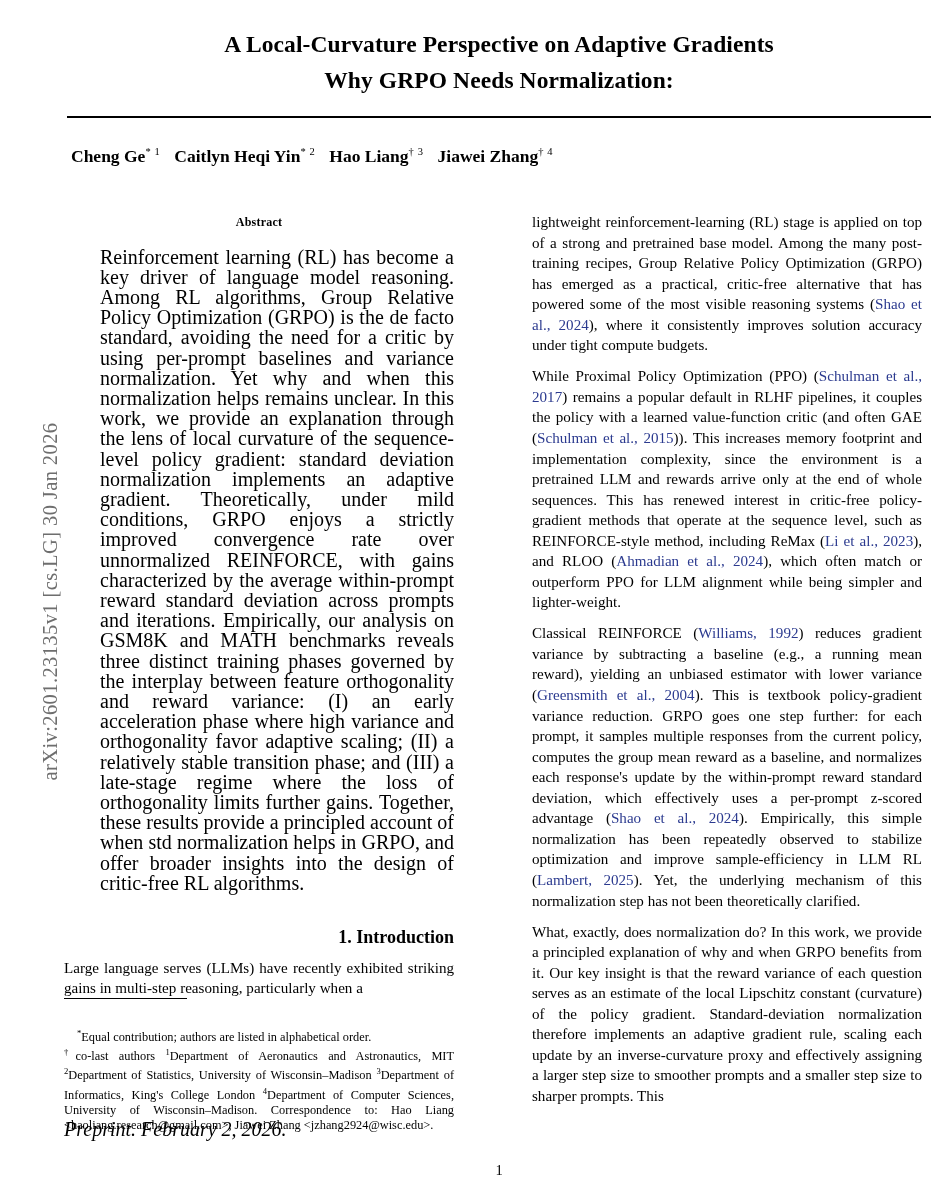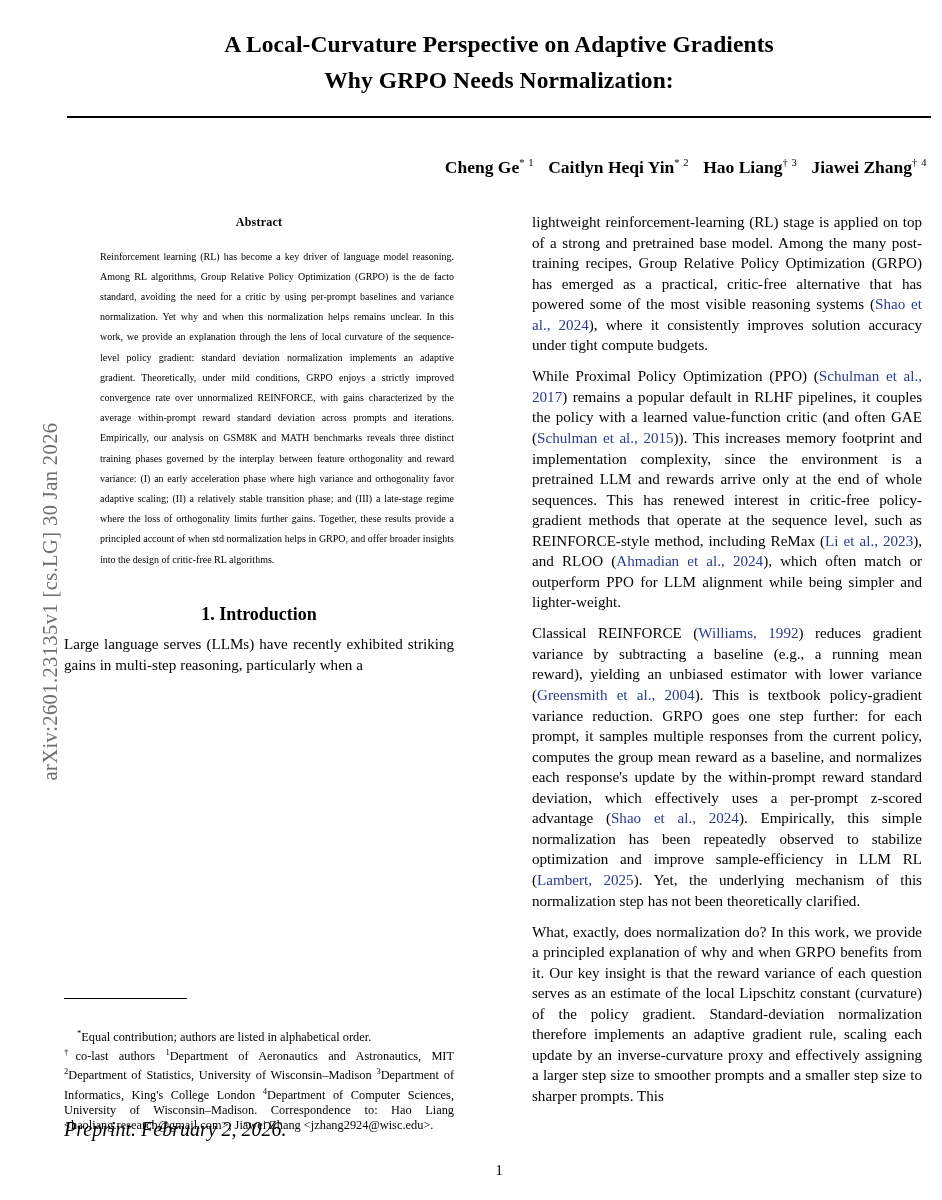--- a/index.html
+++ b/index.html
@@ -68,23 +68,23 @@
     top: 116px;
     width: 864px;
     height: 0;
     border-top: 2.2px solid #000;
   }
 
   
   #authors {
     position: absolute;
     left: 8px;
-    top: 157px;
+    top: 146px;
     width: 870px;
-    text-align: right;
+    text-align: left;
     font-weight: bold;
     font-size: 17.5px;
     white-space: nowrap;
   }
   #authors .au { margin: 0 7px; }
   #authors sup {
     font-size: 10.5px;
     font-weight: normal;
     vertical-align: super;
     letter-spacing: 0.6px;
@@ -107,29 +107,29 @@
   .abstract-head {
     text-align: center;
     font-weight: bold;
     font-size: 12px;
     margin: 0 0 14px 0;
     letter-spacing: 0.2px;
   }
   #abstract-body {
     margin: 0 0 0 36px;
     width: 354px;
-    font-size: 10px;
+    font-size: 20px;
     line-height: 20.2px;
     text-align: justify;
   }
   .sec-head {
     font-weight: bold;
     font-size: 18px;
     margin: 34px 0 10px 0;
-    text-align: center;
+    text-align: right;
   }
   p.para { margin: 0 0 10.5px 0; }
   p.para.tight { margin-bottom: 0; }
 
   .cite { color: #2b3a8f; }
 
   
   #footnote-rule {
     position: absolute;
     left: 8px;

